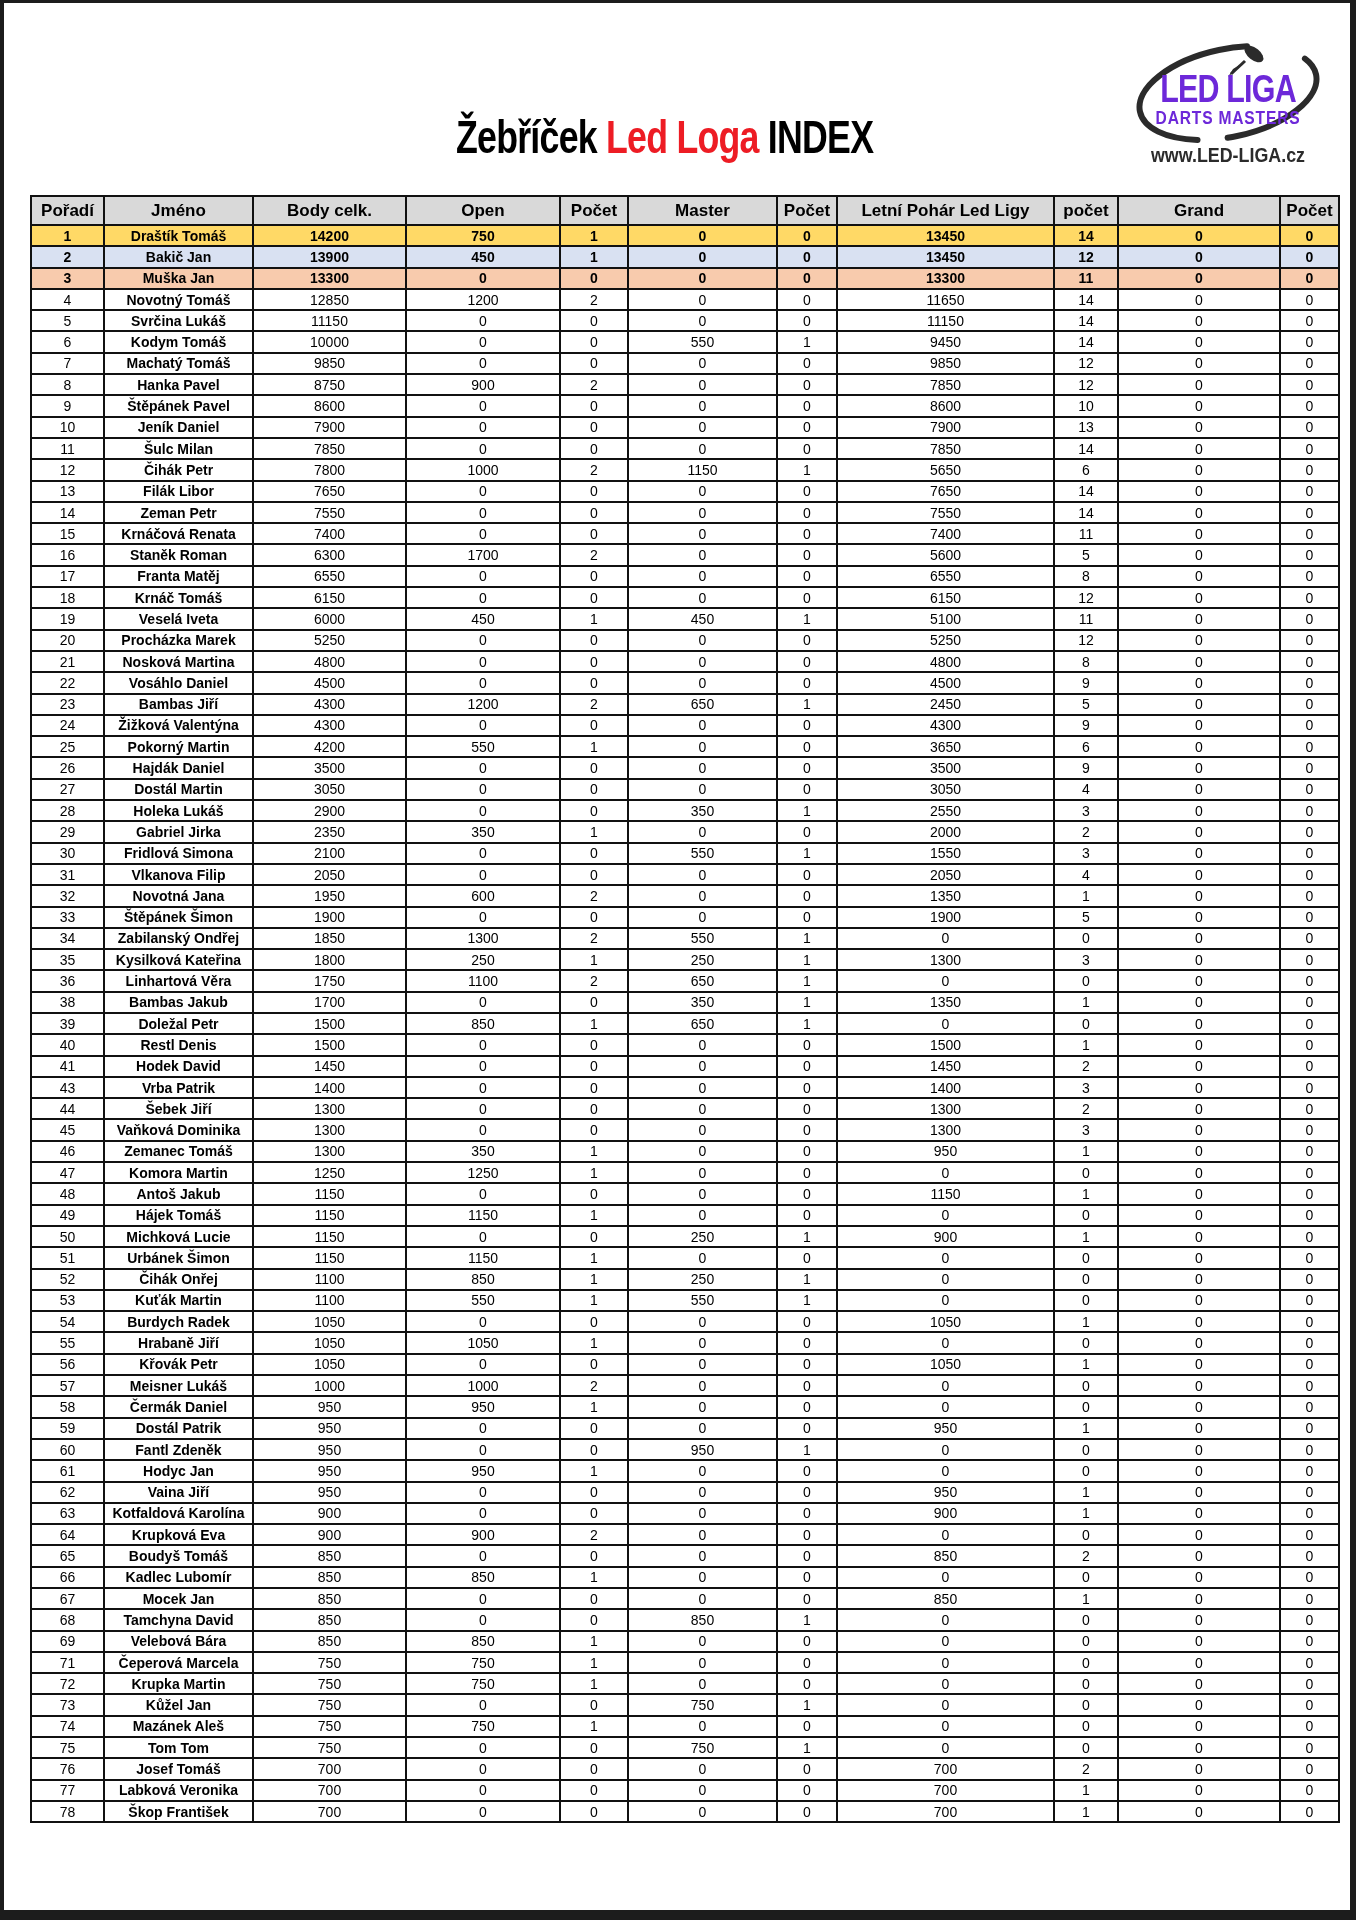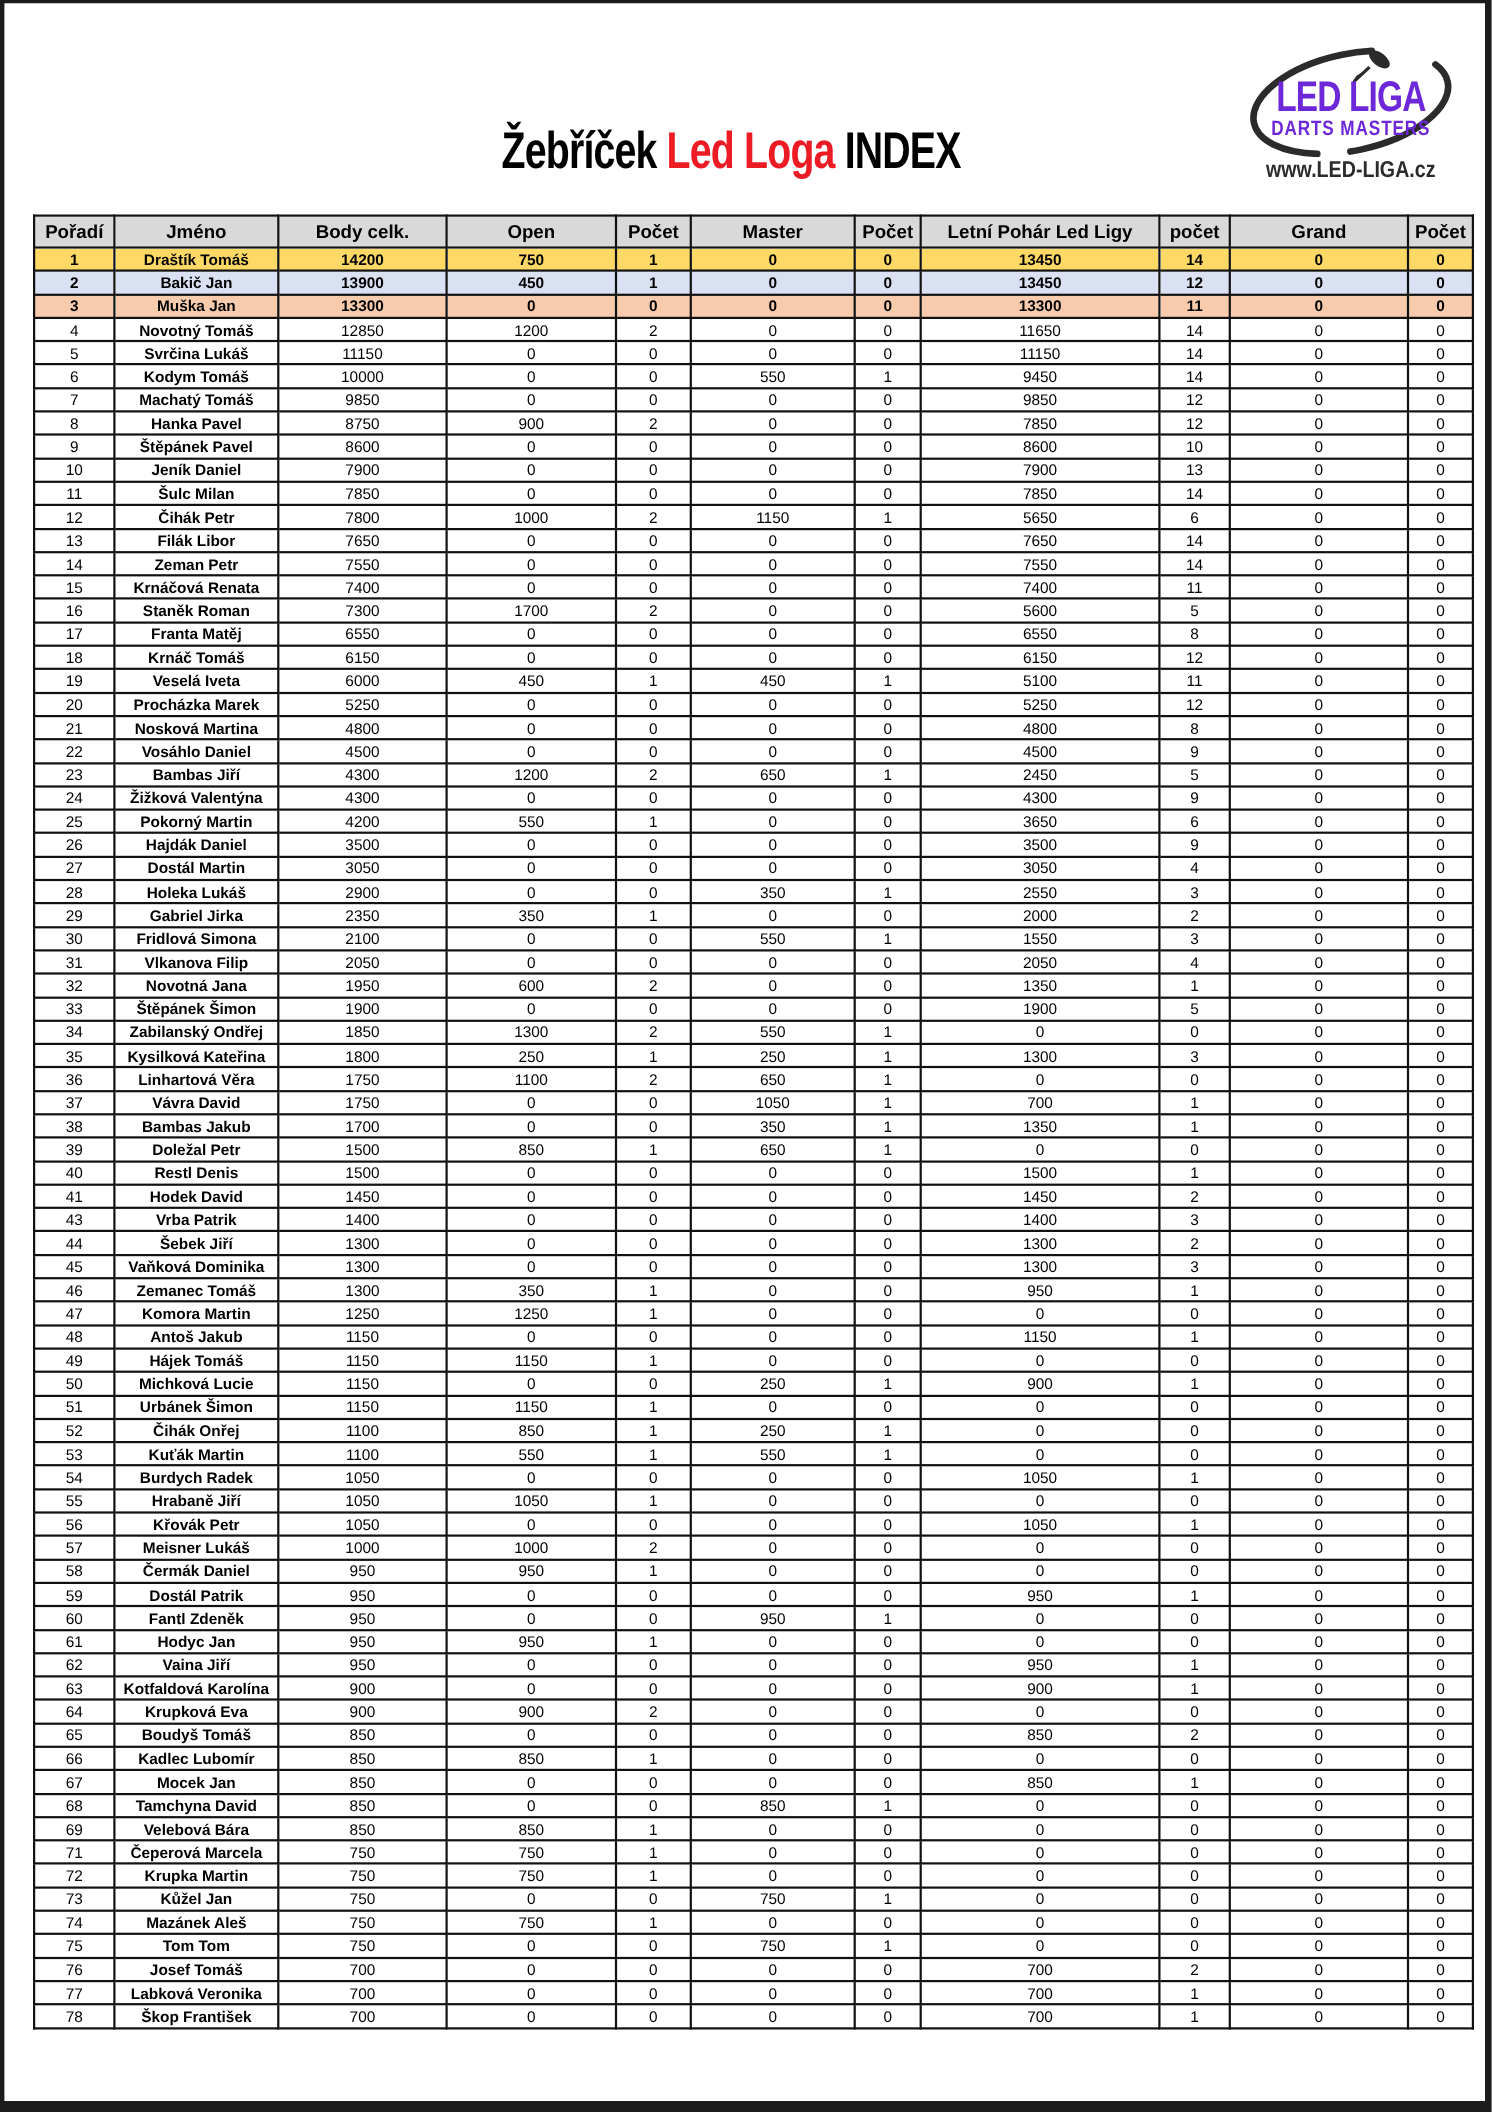--- a/index.html
+++ b/index.html
@@ -307,21 +307,21 @@
         <td>0</td>
         <td>0</td>
         <td>7400</td>
         <td>11</td>
         <td>0</td>
         <td>0</td>
       </tr>
       <tr>
         <td>16</td>
         <td class="name">Staněk Roman</td>
-        <td>7300</td>
+        <td>6300</td>
         <td>1700</td>
         <td>2</td>
         <td>0</td>
         <td>0</td>
         <td>5600</td>
         <td>5</td>
         <td>0</td>
         <td>0</td>
       </tr>
       <tr>
@@ -578,33 +578,20 @@
         <td>1100</td>
         <td>2</td>
         <td>650</td>
         <td>1</td>
         <td>0</td>
         <td>0</td>
         <td>0</td>
         <td>0</td>
       </tr>
       <tr>
-        <td>37</td>
-        <td class="name">Vávra David</td>
-        <td>1750</td>
-        <td>0</td>
-        <td>0</td>
-        <td>1050</td>
-        <td>1</td>
-        <td>700</td>
-        <td>1</td>
-        <td>0</td>
-        <td>0</td>
-      </tr>
-      <tr>
         <td>38</td>
         <td class="name">Bambas Jakub</td>
         <td>1700</td>
         <td>0</td>
         <td>0</td>
         <td>350</td>
         <td>1</td>
         <td>1350</td>
         <td>1</td>
         <td>0</td>

